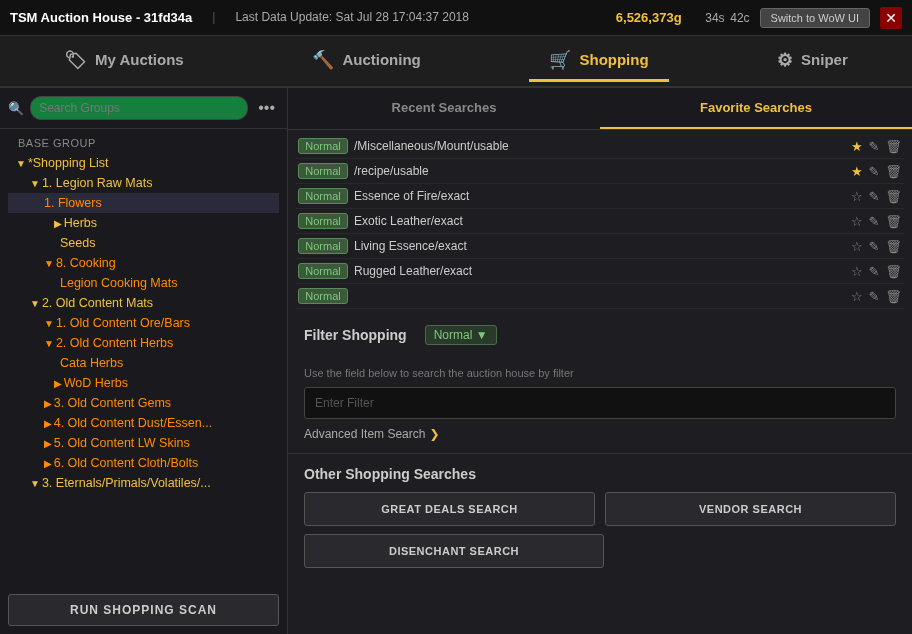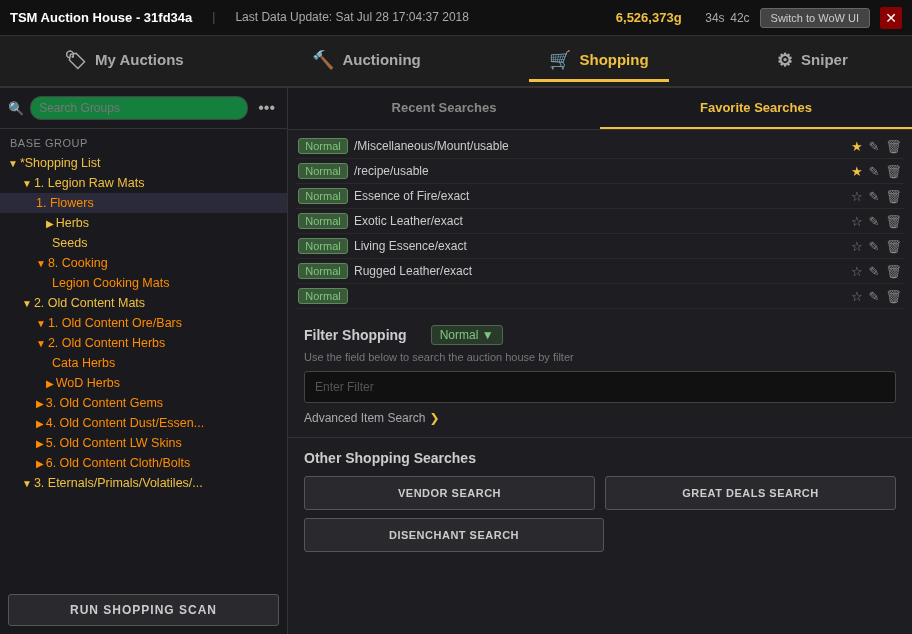--- a/index.html
+++ b/index.html
@@ -122,21 +122,21 @@
       background: none;
       border: none;
       color: #aaa;
       font-size: 16px;
       cursor: pointer;
       padding: 2px 4px;
     }
     .tree-container {
       flex: 1;
       overflow-y: auto;
-      padding: 4px 0;
+      padding: 4px 8px;
     }
     .tree-container::-webkit-scrollbar { width: 6px; }
     .tree-container::-webkit-scrollbar-track { background: #111; }
     .tree-container::-webkit-scrollbar-thumb { background: #444; }
 
     .group-header {
       padding: 4px 10px;
       color: #888;
       font-size: 11px;
       text-transform: uppercase;
@@ -229,22 +229,22 @@
     .star-filled { color: #f0c040; }
 
     
     .filter-section {
       padding: 12px 16px;
       border-bottom: 1px solid #333;
     }
     .filter-title {
       display: flex;
       align-items: center;
-      gap: 24px;
-      margin-bottom: 6px;
+      gap: 18px;
+      margin-bottom: 22px;
     }
     .filter-title-text {
       font-size: 14px;
       font-weight: bold;
       color: #ccc;
     }
     .filter-dropdown {
       background: #2a3a2a;
       border: 1px solid #4a6a4a;
       color: #7ec87e;
@@ -527,22 +527,22 @@
       <input class="filter-input" type="text" placeholder="Enter Filter" style="">
       <div class="advanced-link">
         <span>Advanced Item Search</span>
         <span class="chevron">❯</span>
       </div>
     </div>
 
     <div class="other-section">
       <div class="other-title">Other Shopping Searches</div>
       <div class="button-row">
+        <button class="shop-btn">Great Deals Search</button>
         <button class="shop-btn">Vendor Search</button>
-        <button class="shop-btn">Great Deals Search</button>
       </div>
       <div style="max-width: 300px;">
         <button class="shop-btn-full">Disenchant Search</button>
       </div>
     </div>
 
   </div>
 </div>
 
 </body></html>

